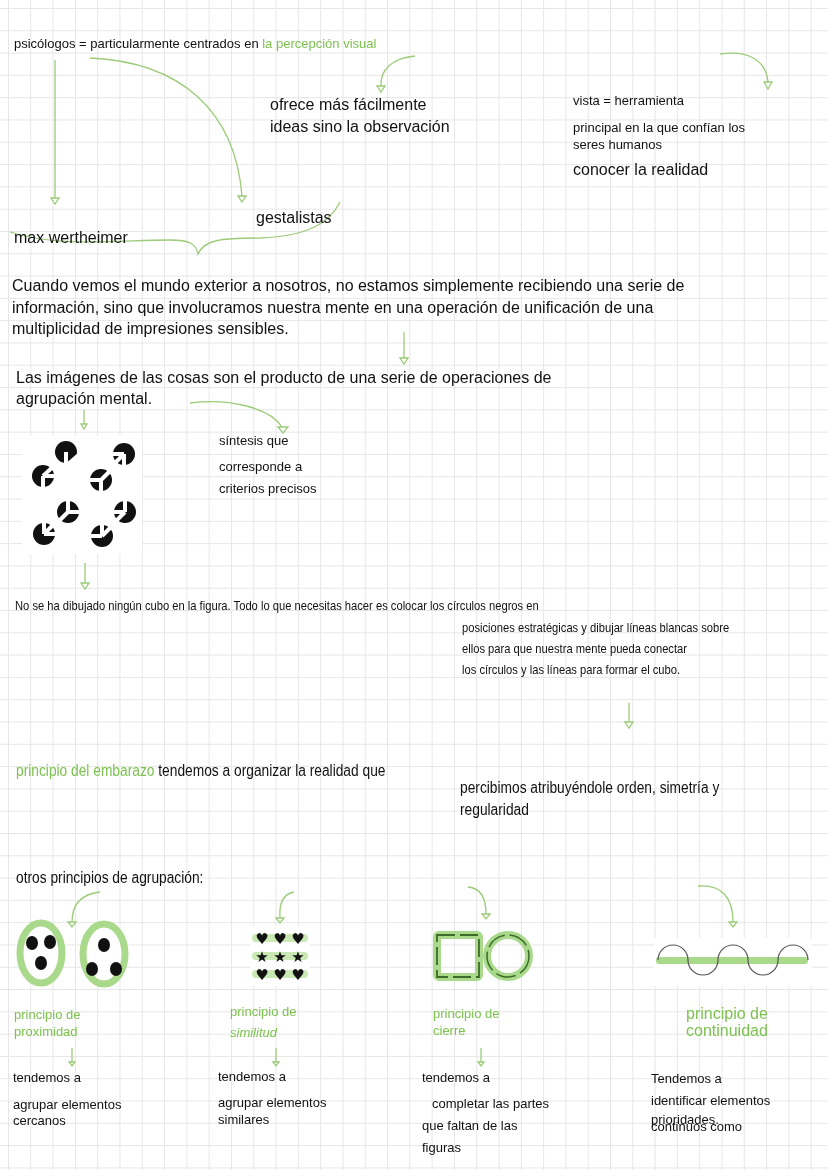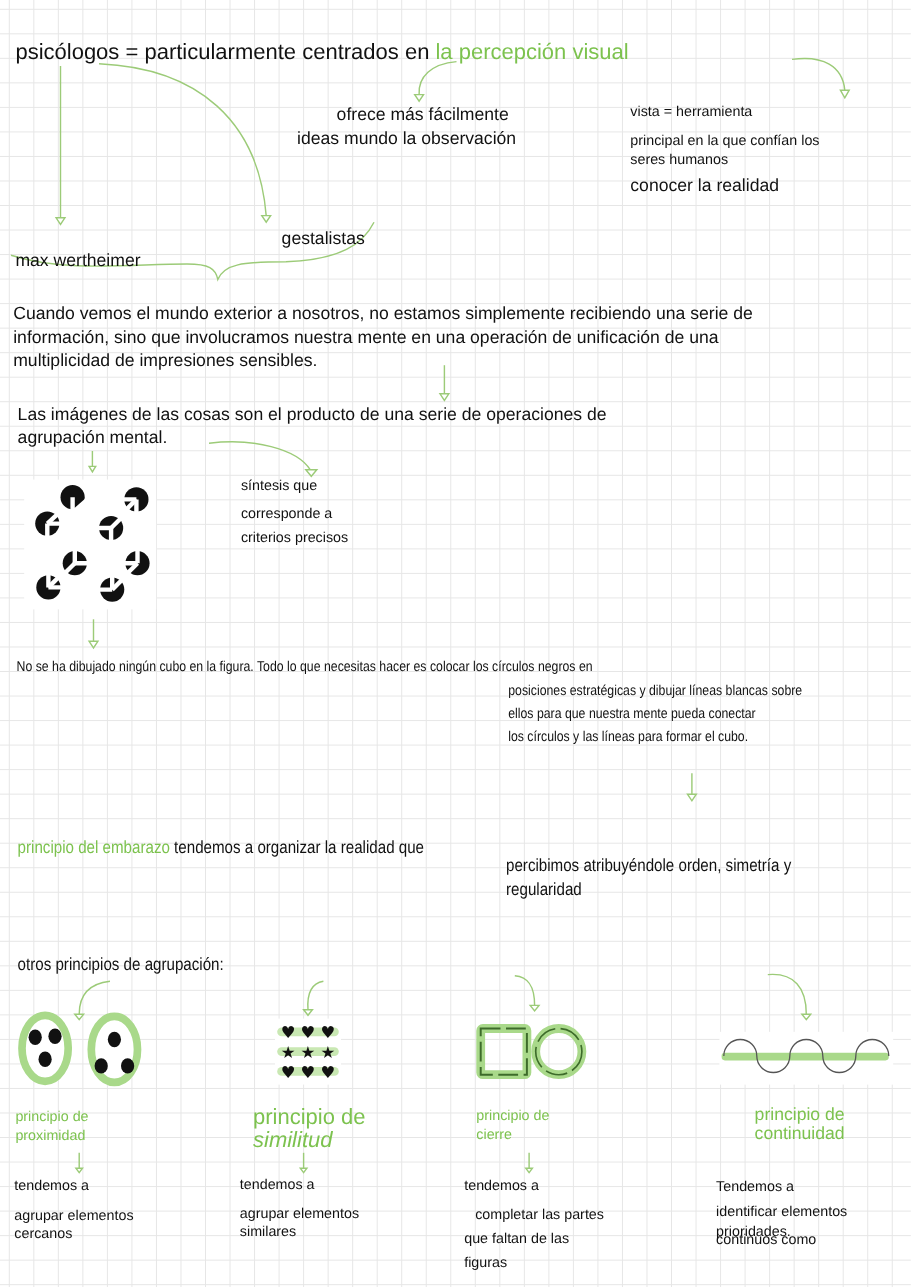--- a/index.html
+++ b/index.html
@@ -9,21 +9,21 @@
     background-image:
       linear-gradient(to right, #e6e6e6 1px, transparent 1px),
       linear-gradient(to bottom, #e6e6e6 1px, transparent 1px);
     background-size:22.3px 22.3px;
     background-position:8px 8px;
     font-family:"Liberation Sans", sans-serif;
     color:#111;
   }
   .t { position:absolute; white-space:nowrap; line-height:1.2; }
   .green { color:#7cc24e; }
-  .f17 { font-size:20px; }
+  .f17 { font-size:13px; }
   .f16 { font-size:16px; }
   .f13 { font-size:13px; }
   .narrow { font-family:"Liberation Sans", sans-serif; transform-origin:left top; transform:scaleX(0.86); }
   svg.overlay { position:absolute; left:0; top:0; pointer-events:none; }
   .fig { position:absolute; background:#fff; }
 </style>
 </head>
 <body>
 
 <svg class="overlay" width="828" height="1170">
@@ -75,22 +75,22 @@
     <polygon points="478,1062 484,1062 481,1066" fill="#fff"></polygon>
   </g>
 </svg>
 
 <div class="t f17" style="left:14px;top:36px;">
   <span>psicólogos = particularmente centrados en </span><span class="green">la percepción visual</span>
 </div>
 <div class="t f16" style="left:14px;top:204px;margin-top:24px;">max wertheimer</div>
 <div class="t f16" style="left:213px;top:208px;margin-left:43px;">gestalistas</div>
 
-<div class="t f16" style="left:270px;top:95px;margin-left:36px;">ofrece más fácilmente</div>
-<div class="t f16" style="left:270px;top:117px;">ideas mundo la observación</div>
+<div class="t f16" style="left:270px;top:95px;">ofrece más fácilmente</div>
+<div class="t f16" style="left:270px;top:117px;">ideas sino la observación</div>
 
 <div class="t f13" style="left:573px;top:93px;">vista = herramienta</div>
 <div class="t f13" style="left:573px;top:120px;">principal en la que confían los</div>
 <div class="t f13" style="left:573px;top:137px;">seres humanos</div>
 <div class="t f16" style="left:573px;top:160px;">conocer la realidad</div>
 
 <div class="t f16" style="left:12px;top:276px;">Cuando vemos el mundo exterior a nosotros, no estamos simplemente recibiendo una serie de</div>
 <div class="t f16" style="left:12px;top:298px;">información, sino que involucramos nuestra mente en una operación de unificación de una</div>
 <div class="t f16" style="left:12px;top:319px;">multiplicidad de impresiones sensibles.</div>
 

